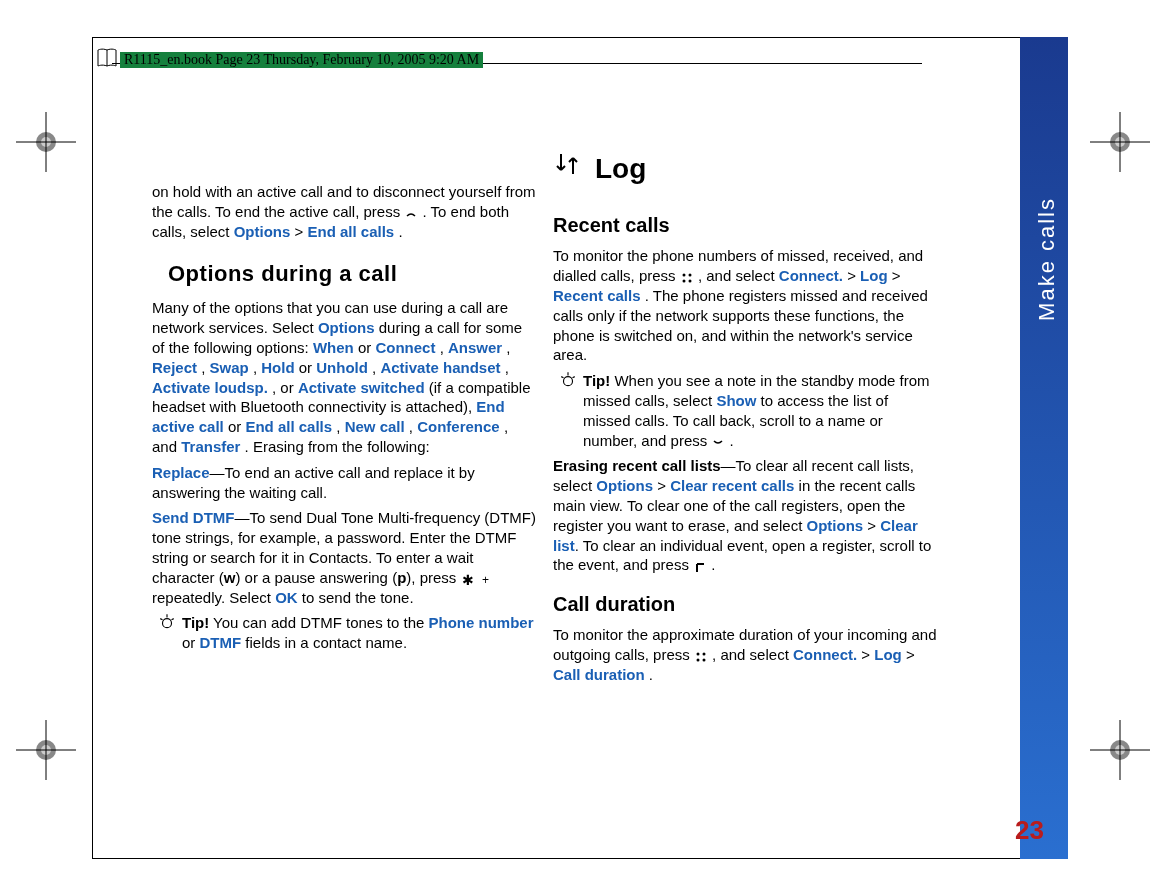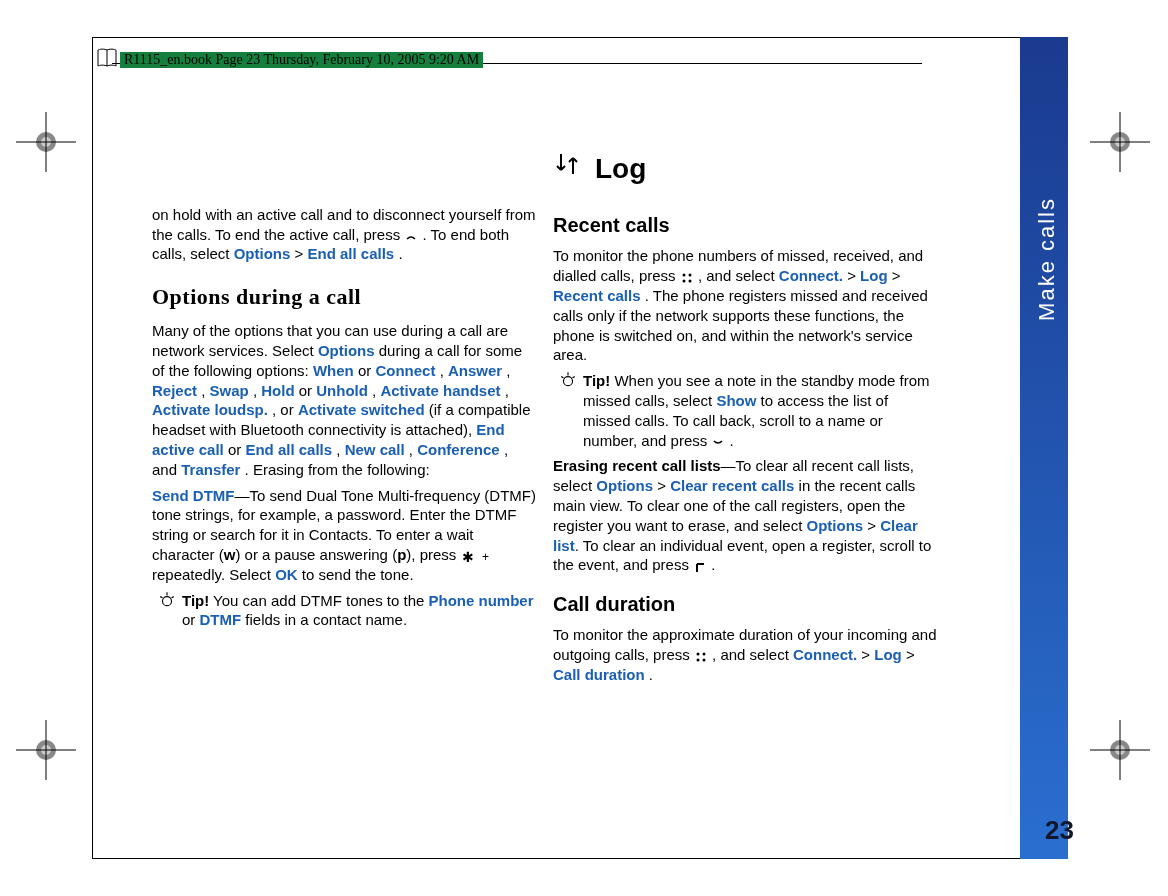--- a/index.html
+++ b/index.html
@@ -69,22 +69,22 @@
   }
   .col {
     width: 385px;
     font-size: 15px;
     line-height: 1.32;
   }
   .col p { margin: 0 0 6px 0; }
   h2 {
     font-size: 22px;
     font-weight: bold;
-    margin: 18px 0 10px 0;
-    font-family: Liberation Serif, serif;
+    margin: 18px 0 10px 16px;
+    font-family: Liberation Sans, sans-serif;
     letter-spacing: 0.5px;
   }
   h1.log {
     font-size: 28px;
     font-weight: bold;
     margin: 0 0 24px 0;
     display: flex;
     align-items: center;
     gap: 14px;
   }
@@ -119,23 +119,23 @@
     top: 160px;
     color: #fff;
     font-size: 22px;
     writing-mode: vertical-rl;
     transform: rotate(180deg);
     letter-spacing: 2px;
     font-family: "Trebuchet MS", sans-serif;
   }
   .page-number {
     position: absolute;
-    right: 94px;
+    right: 124px;
     bottom: 50px;
-    color: #0f172a;
+    color: #b91c1c;
     font-size: 26px;
     font-weight: bold;
   }
   .inline-icon {
     display: inline-block;
     vertical-align: middle;
     width: 14px;
     height: 14px;
   }
 </style>
@@ -237,20 +237,23 @@
       <span class="blue">End all calls</span>
       <span>, </span>
       <span class="blue">New call</span>
       <span>, </span>
       <span class="blue">Conference</span>
       <span>, and </span>
       <span class="blue">Transfer</span>
       <span>. Erasing from the following:</span>
     </p>
 
+    <p>
+      <span class="blue">Replace</span><span>—To end an active call and replace it by answering the waiting call.</span>
+    </p>
 
     <p>
       <span class="blue">Send DTMF</span><span>—To send Dual Tone Multi-frequency (DTMF) tone strings, for example, a password. Enter the DTMF string or search for it in Contacts. To enter a wait character (</span><b>w</b><span>) or a pause answering (</span><b>p</b><span>), press </span>
       <span class="inline-icon"><svg viewBox="0 0 14 14">
             <text x="2" y="12" font-size="14">✱</text>
           </svg></span>
       <span class="inline-icon"><svg viewBox="0 0 14 14">
             <text x="3" y="11" font-size="12">+</text>
           </svg></span>
       <span> repeatedly. Select </span>

